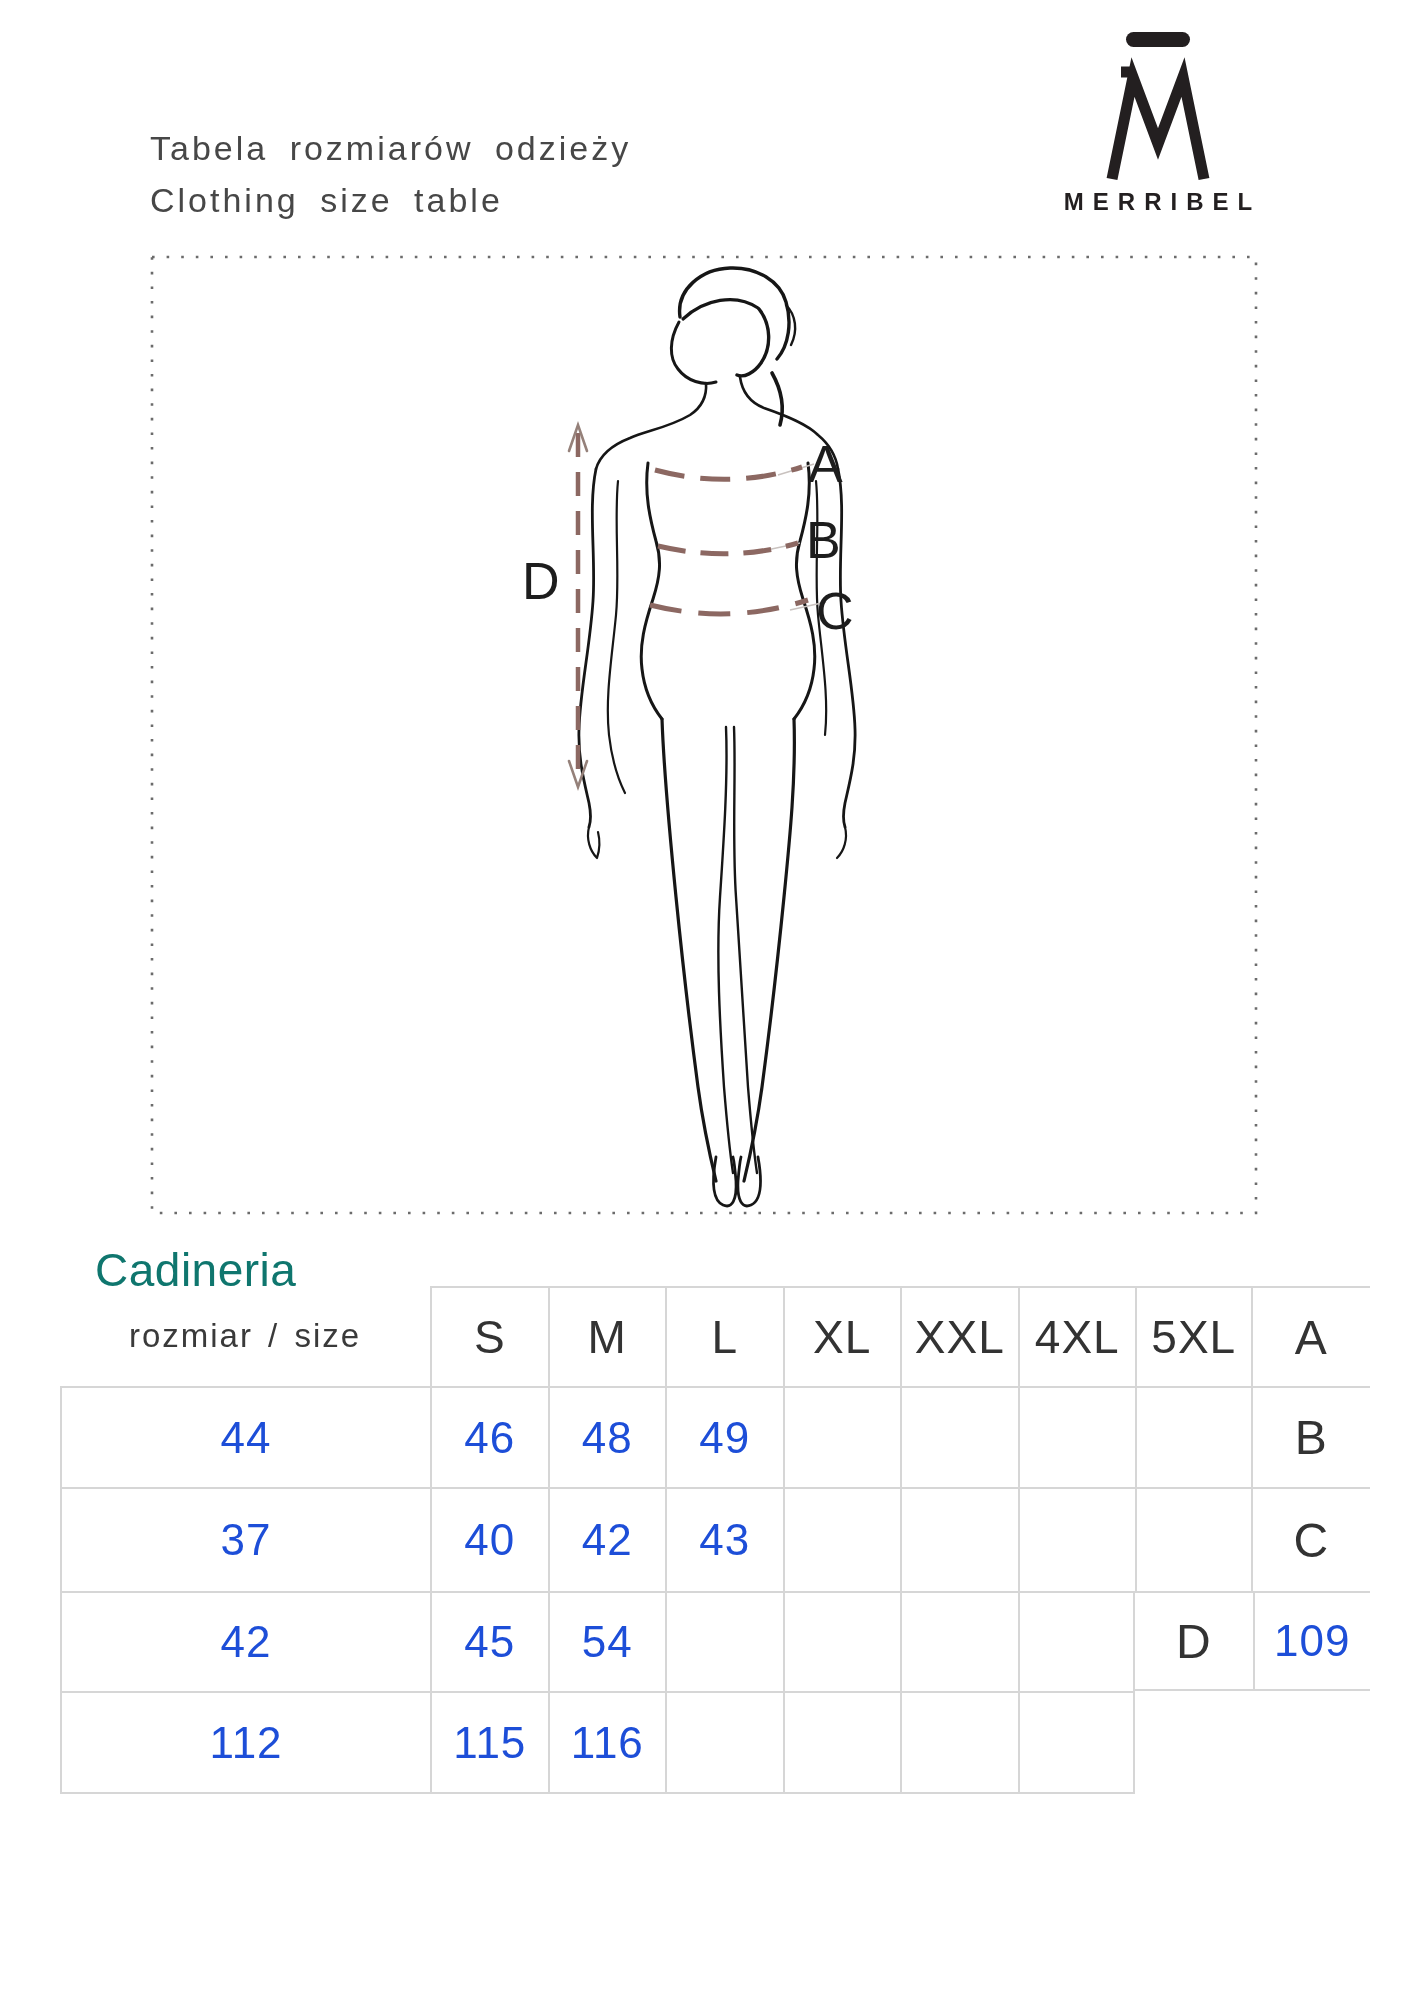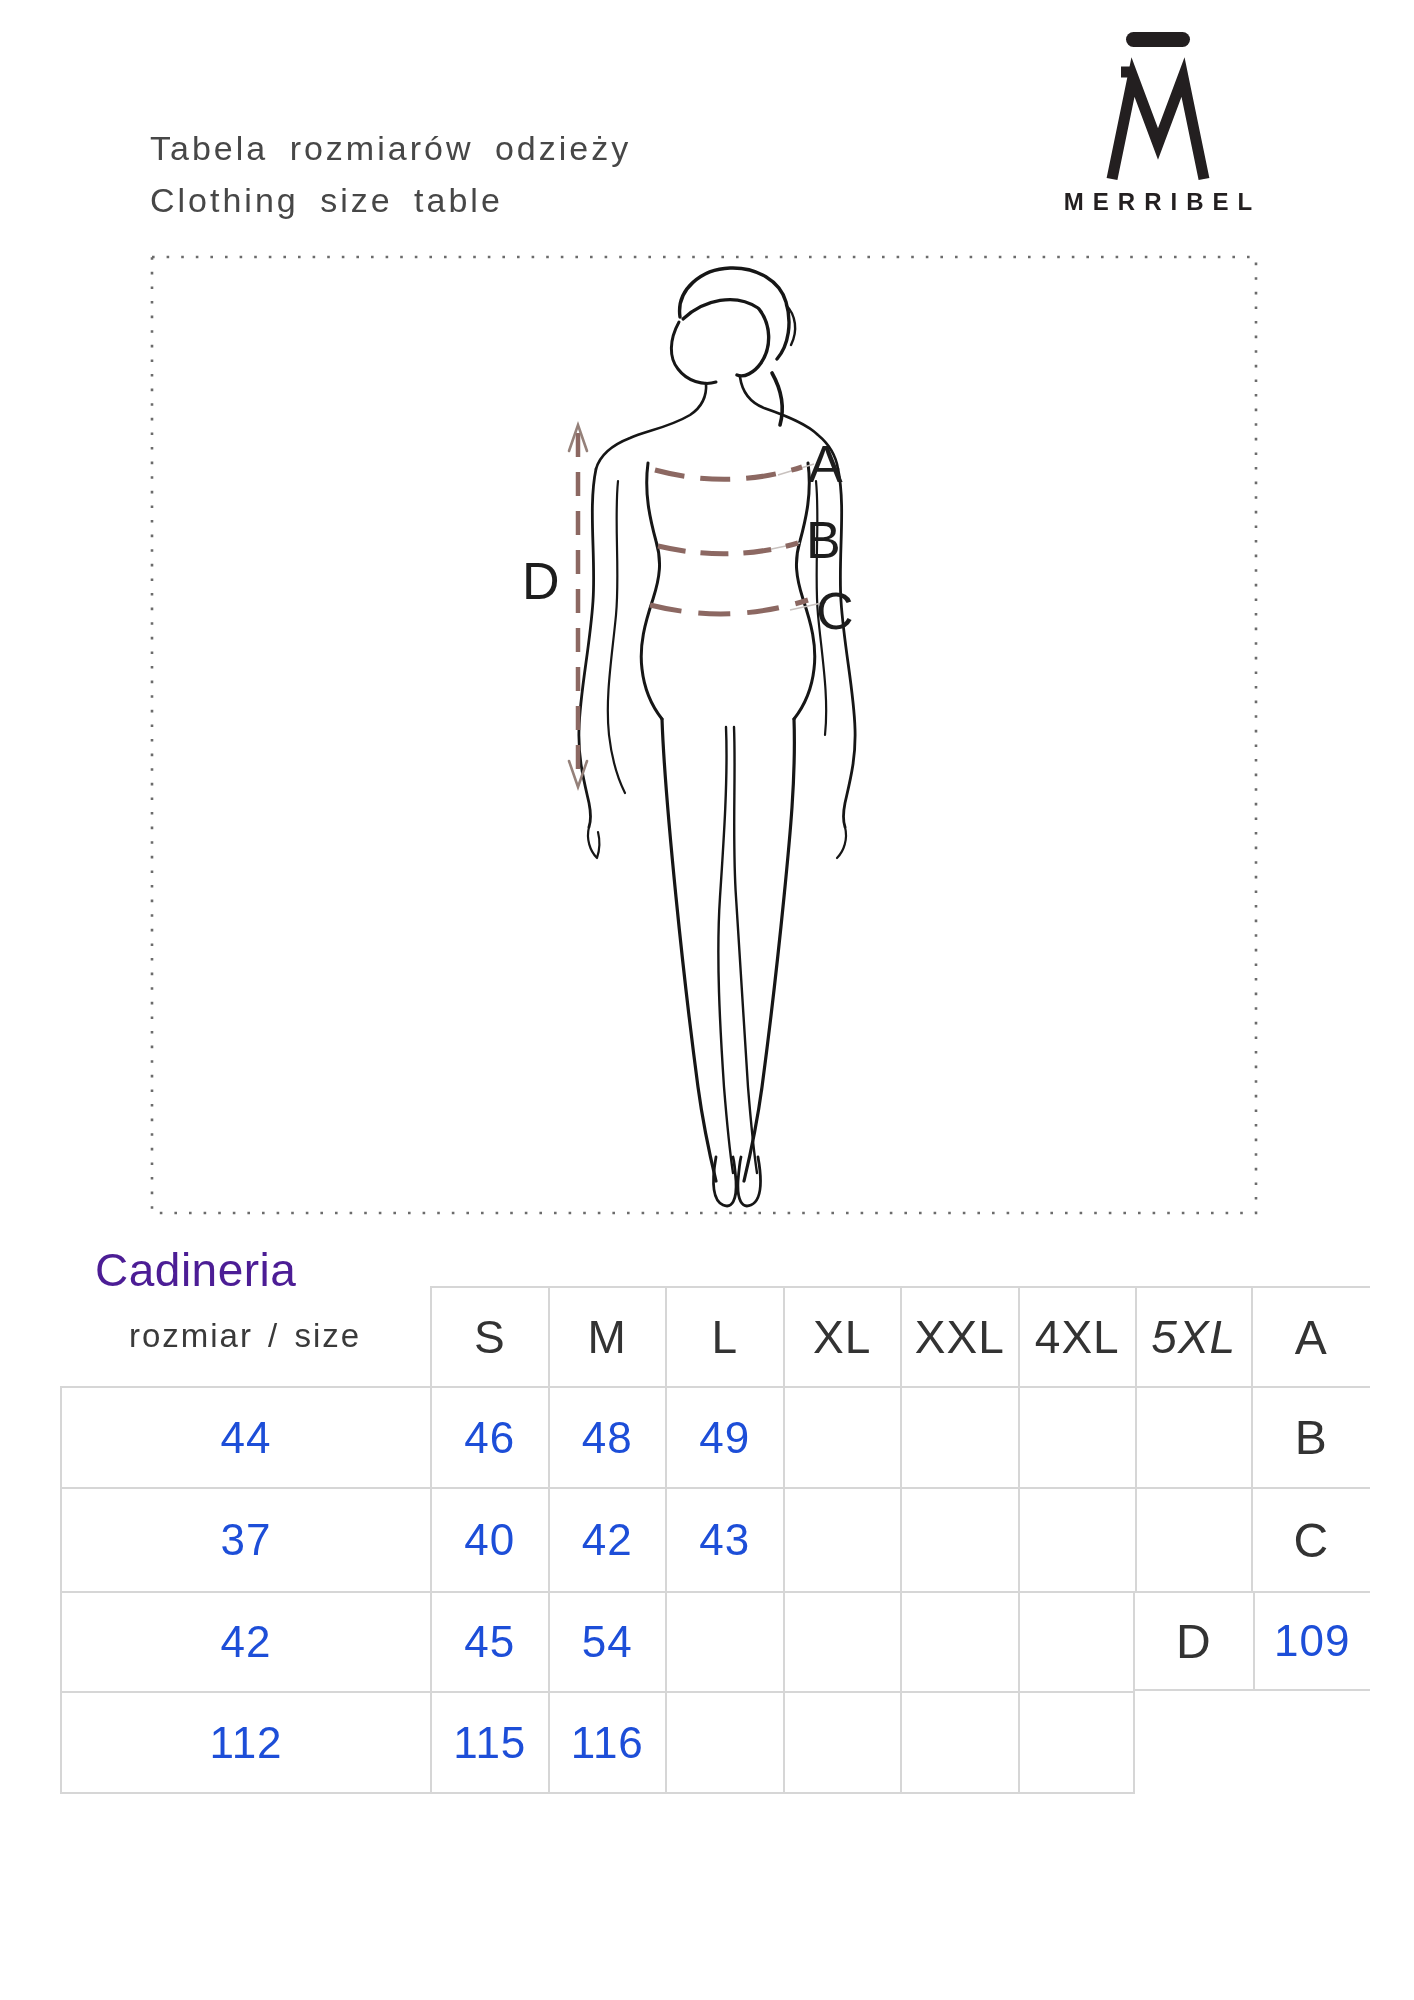--- a/index.html
+++ b/index.html
@@ -12,32 +12,32 @@
   .logo{position:absolute;left:1028px;top:30px;width:260px;text-align:center;}
   .logo svg{display:block;margin:0 auto;}
   .logo .brand{margin-top:6px;font-size:24px;font-weight:bold;letter-spacing:9px;
     padding-left:9px;color:#231f20;}
 
   
   .figure-box{position:absolute;left:150px;top:255px;width:1108px;height:960px;}
   .figure-box svg{display:block;width:100%;height:100%;}
 
   
-  .product-name{position:absolute;left:95px;top:1243px;font-size:46px;color:#4c1d95;
+  .product-name{position:absolute;left:95px;top:1243px;font-size:46px;color:#0f766e;
     font-weight:500;letter-spacing:0.5px;}
 
   
   .size-table{position:absolute;left:60px;top:1286px;width:1310px;
     display:grid;grid-template-columns:370px repeat(8,117.5px);
     grid-template-rows:100px 101px 104px 100px 103px;}
   .cell{box-sizing:border-box;display:flex;align-items:center;justify-content:center;
     color:#1d4ed8;letter-spacing:1px;}
   .cell.bt{border-top:2px solid #d6d6d6;}
   .cell.bl{border-left:2px solid #d6d6d6;}
-  .cell.br{border-right:2px solid #d6d6d6;font-style:italic;}
+  .cell.br{border-right:2px solid #d6d6d6;}
   .cell.bb{border-bottom:2px solid #d6d6d6;}
   .cell.rowhdr{font-size:33px;letter-spacing:2px;word-spacing:4px;color:#3a3a3a;}
   .cell.colhdr{font-size:46px;color:#333333;}
   .cell.rowlabel{font-size:48px;color:#333333;}
   .cell.val{font-size:44px;}
 </style>
 </head>
 <body>
 
 <div class="page">

